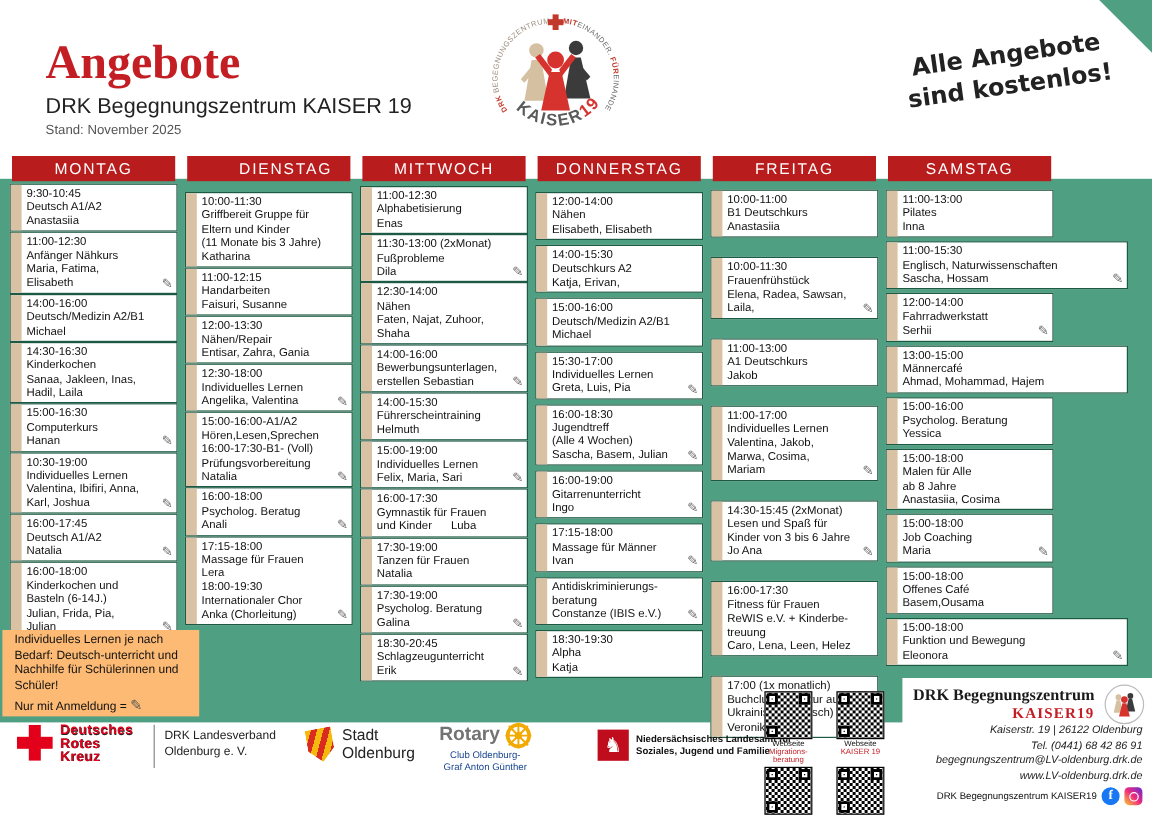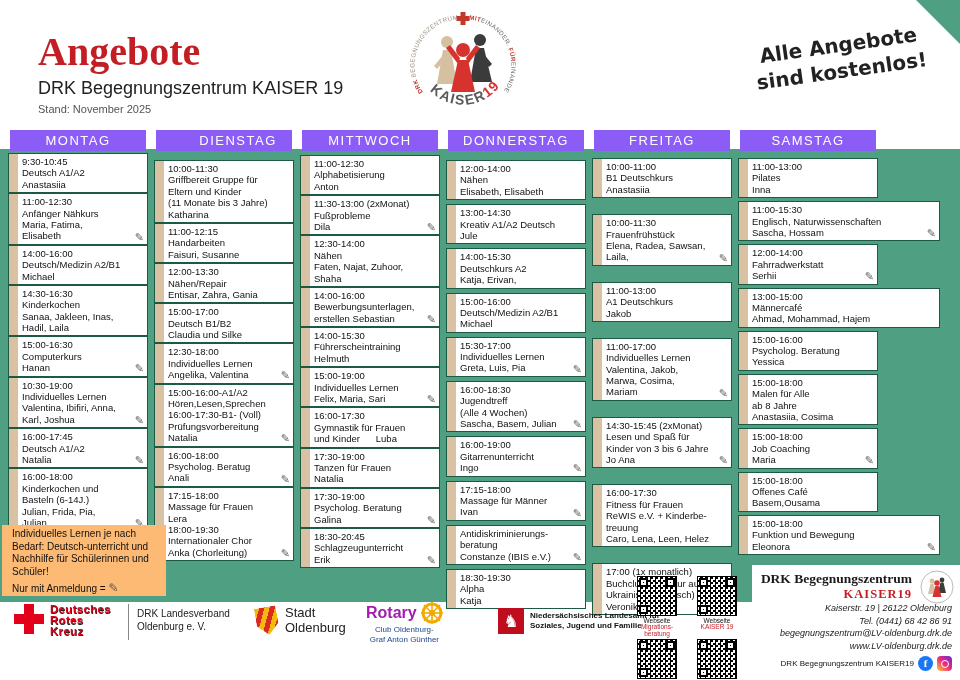--- a/index.html
+++ b/index.html
@@ -15,21 +15,21 @@
   .free-note{position:absolute;left:735px;top:32px;width:210px;text-align:center;
     transform:rotate(-8deg);font-size:20px;font-weight:600;color:#222;line-height:1.3;
     font-family:"DejaVu Sans",sans-serif;}
   .logo-svg{position:absolute;left:402px;top:4px;width:122px;height:122px;}
   .corner-tr{position:absolute;right:0;top:0;width:0;height:0;
     border-top:44px solid #4f9f82;border-left:44px solid transparent;}
   
   .band{position:absolute;left:0;top:149px;width:960px;height:453px;background:#4f9f82;}
   
   .schedule-column{position:absolute;top:130px;width:140px;}
-  .day-header{height:21px;margin:0 2px;background:#8b5cf6;color:#fff;text-align:center;
+  .day-header{height:21px;margin:0 2px;background:#b91c1c;color:#fff;text-align:center;
     font-size:13px;letter-spacing:1.5px;line-height:21px;}
   .events{display:flex;flex-direction:column;position:relative;}
   .card{position:relative;background:#fff;border:1px solid #1d5a44;
     padding:2px 3px 2px 13px;font-size:9.5px;line-height:1.2;color:#111;}
   .card .stripe{position:absolute;left:0;top:0;bottom:0;width:9px;background:#d8c2a3;}
   .card .line{white-space:pre-wrap;}
   .card .pen{position:absolute;right:3px;bottom:0;font-size:11px;color:#666;}
   .card.wide{width:202px;box-sizing:border-box;z-index:3;}
   
   .montag-note-box{position:absolute;left:2px;top:525px;width:150px;background:#fdba74;
@@ -43,21 +43,21 @@
     letter-spacing:0.3px;text-shadow:0.5px 0.5px 0 #222;}
   .footer-vline{position:absolute;left:128px;top:604px;width:1px;height:36px;background:#888;}
   .lv-text{position:absolute;left:137px;top:607px;font-size:10px;color:#222;line-height:1.3;}
   .stadt-block{position:absolute;left:256px;top:606px;display:flex;gap:7px;align-items:center;}
   .stadt-shield{width:22px;height:28px;transform:rotate(-10deg);
     background:repeating-linear-gradient(115deg,#f5b80c 0 5px,#d92b1f 5px 10px);
     clip-path:polygon(0 0,100% 0,100% 62%,50% 100%,0 62%);}
   .stadt-text{font-size:13px;color:#222;line-height:1.15;}
   .rotary-block{position:absolute;left:366px;top:602px;text-align:center;}
   .rotary-top{display:flex;align-items:center;gap:4px;justify-content:center;}
-  .rotary-name{font-size:16px;font-weight:bold;color:#a21caf;}
+  .rotary-name{font-size:16px;font-weight:bold;color:#737373;}
   .rotary-sub{font-size:8px;color:#17458f;line-height:1.25;margin-top:1px;}
   .landesamt-block{position:absolute;left:498px;top:608px;display:flex;gap:6px;align-items:center;}
   .landesamt-sq{width:26px;height:26px;background:#c00d1e;color:#fff;font-size:17px;
     display:flex;align-items:center;justify-content:center;}
   .landesamt-text{font-size:8px;font-weight:bold;color:#111;line-height:1.3;}
   .qr-grid{position:absolute;left:630px;top:576px;display:grid;z-index:6;
     grid-template-columns:54px 54px;column-gap:6px;row-gap:1px;}
   .qr-cell{width:54px;text-align:center;}
   .qr{position:relative;width:38px;height:38px;margin:0 auto;background:#fff;border:1px solid #000;
     background-image:conic-gradient(#000 90deg,transparent 90deg 180deg,#000 180deg 270deg,transparent 270deg);
@@ -215,26 +215,20 @@
           <div class="line">Faisuri, Susanne</div>
         </div>
         <div class="card">
           <div class="stripe"></div>
           <div class="line">12:00-13:30</div>
           <div class="line">Nähen/Repair</div>
           <div class="line">Entisar, Zahra, Gania</div>
         </div>
         <div class="card">
           <div class="stripe"></div>
-          <div class="line">15:00-17:00</div>
-          <div class="line">Deutsch B1/B2</div>
-          <div class="line">Claudia und Silke</div>
-        </div>
-        <div class="card">
-          <div class="stripe"></div>
           <div class="line">12:30-18:00</div>
           <div class="line">Individuelles Lernen</div>
           <div class="line">Angelika, Valentina</div>
           <span class="pen">✎</span>
         </div>
         <div class="card">
           <div class="stripe"></div>
           <div class="line">15:00-16:00-A1/A2</div>
           <div class="line">Hören,Lesen,Sprechen</div>
           <div class="line">16:00-17:30-B1- (Voll)</div>
@@ -261,21 +255,21 @@
         </div>
       </div>
     </div>
     <div class="schedule-column" style="left: 300px;">
       <div class="day-header" style="margin-bottom: 4px;">MITTWOCH</div>
       <div class="events" style="row-gap: 0px;">
         <div class="card">
           <div class="stripe"></div>
           <div class="line">11:00-12:30</div>
           <div class="line">Alphabetisierung</div>
-          <div class="line">Anton</div>
+          <div class="line">Enas</div>
         </div>
         <div class="card">
           <div class="stripe"></div>
           <div class="line">11:30-13:00 (2xMonat)</div>
           <div class="line">Fußprobleme</div>
           <div class="line">Dila</div>
           <span class="pen">✎</span>
         </div>
         <div class="card">
           <div class="stripe"></div>
@@ -333,26 +327,20 @@
       </div>
     </div>
     <div class="schedule-column" style="left: 446px;">
       <div class="day-header" style="margin-bottom: 9px;">DONNERSTAG</div>
       <div class="events" style="row-gap: 4px;">
         <div class="card">
           <div class="stripe"></div>
           <div class="line">12:00-14:00</div>
           <div class="line">Nähen</div>
           <div class="line">Elisabeth, Elisabeth</div>
-        </div>
-        <div class="card">
-          <div class="stripe"></div>
-          <div class="line">13:00-14:30</div>
-          <div class="line">Kreativ A1/A2 Deutsch</div>
-          <div class="line">Jule</div>
         </div>
         <div class="card">
           <div class="stripe"></div>
           <div class="line">14:00-15:30</div>
           <div class="line">Deutschkurs A2</div>
           <div class="line">Katja, Erivan,</div>
         </div>
         <div class="card">
           <div class="stripe"></div>
           <div class="line">15:00-16:00</div>

